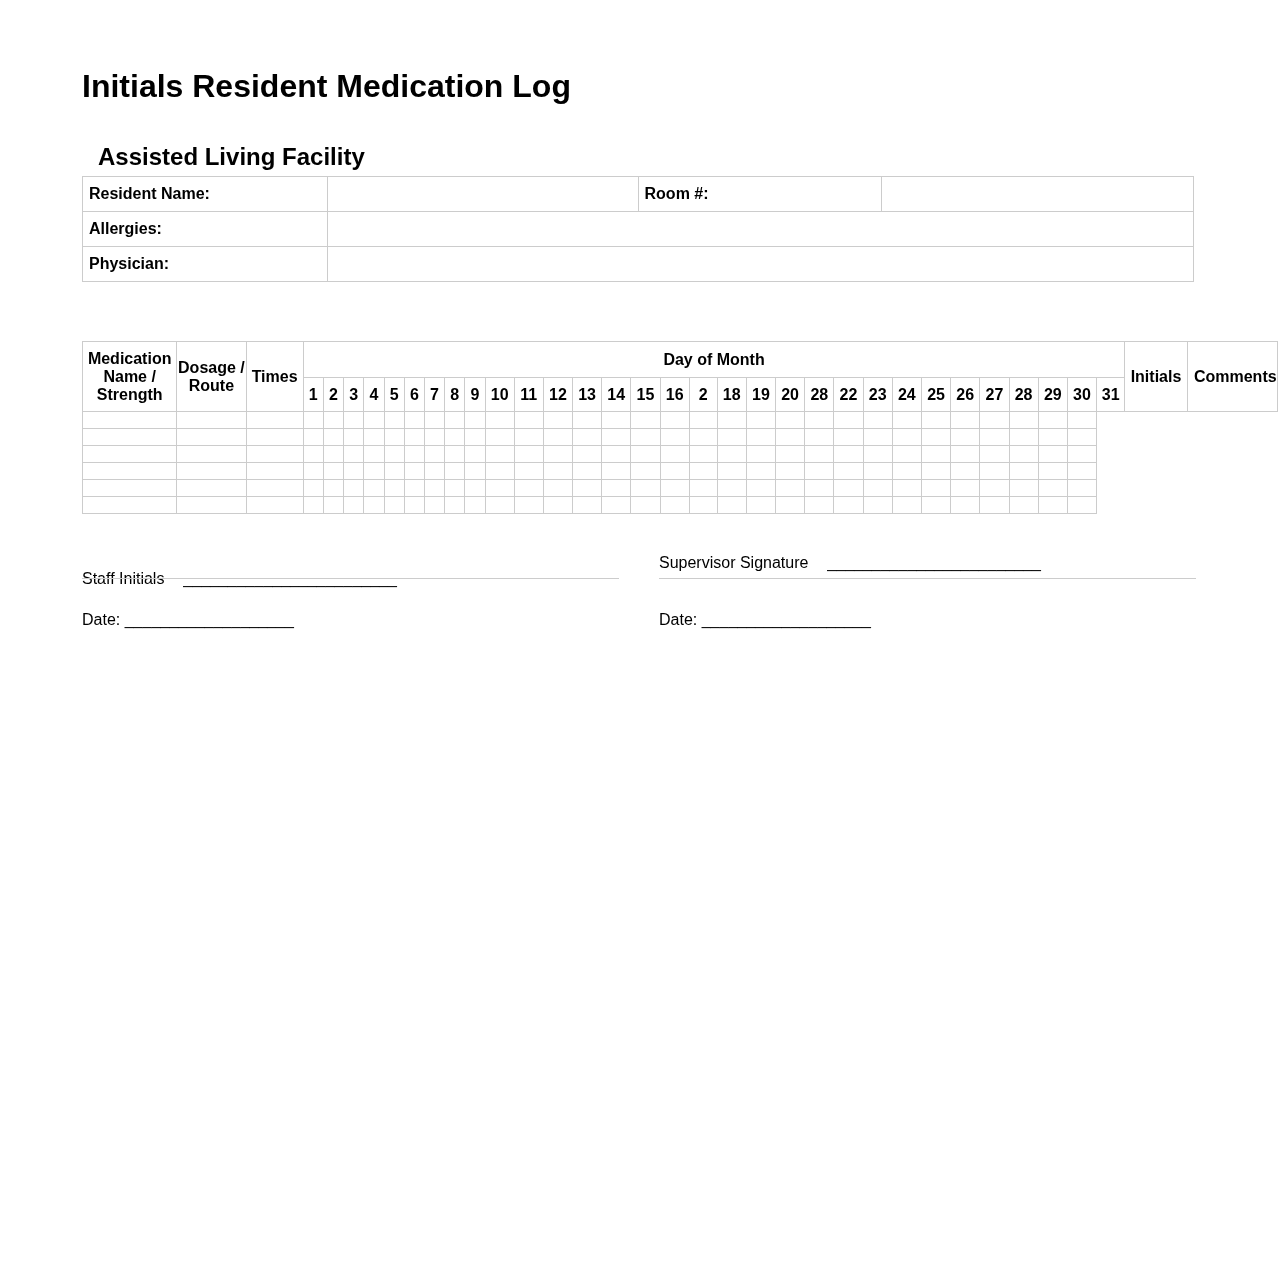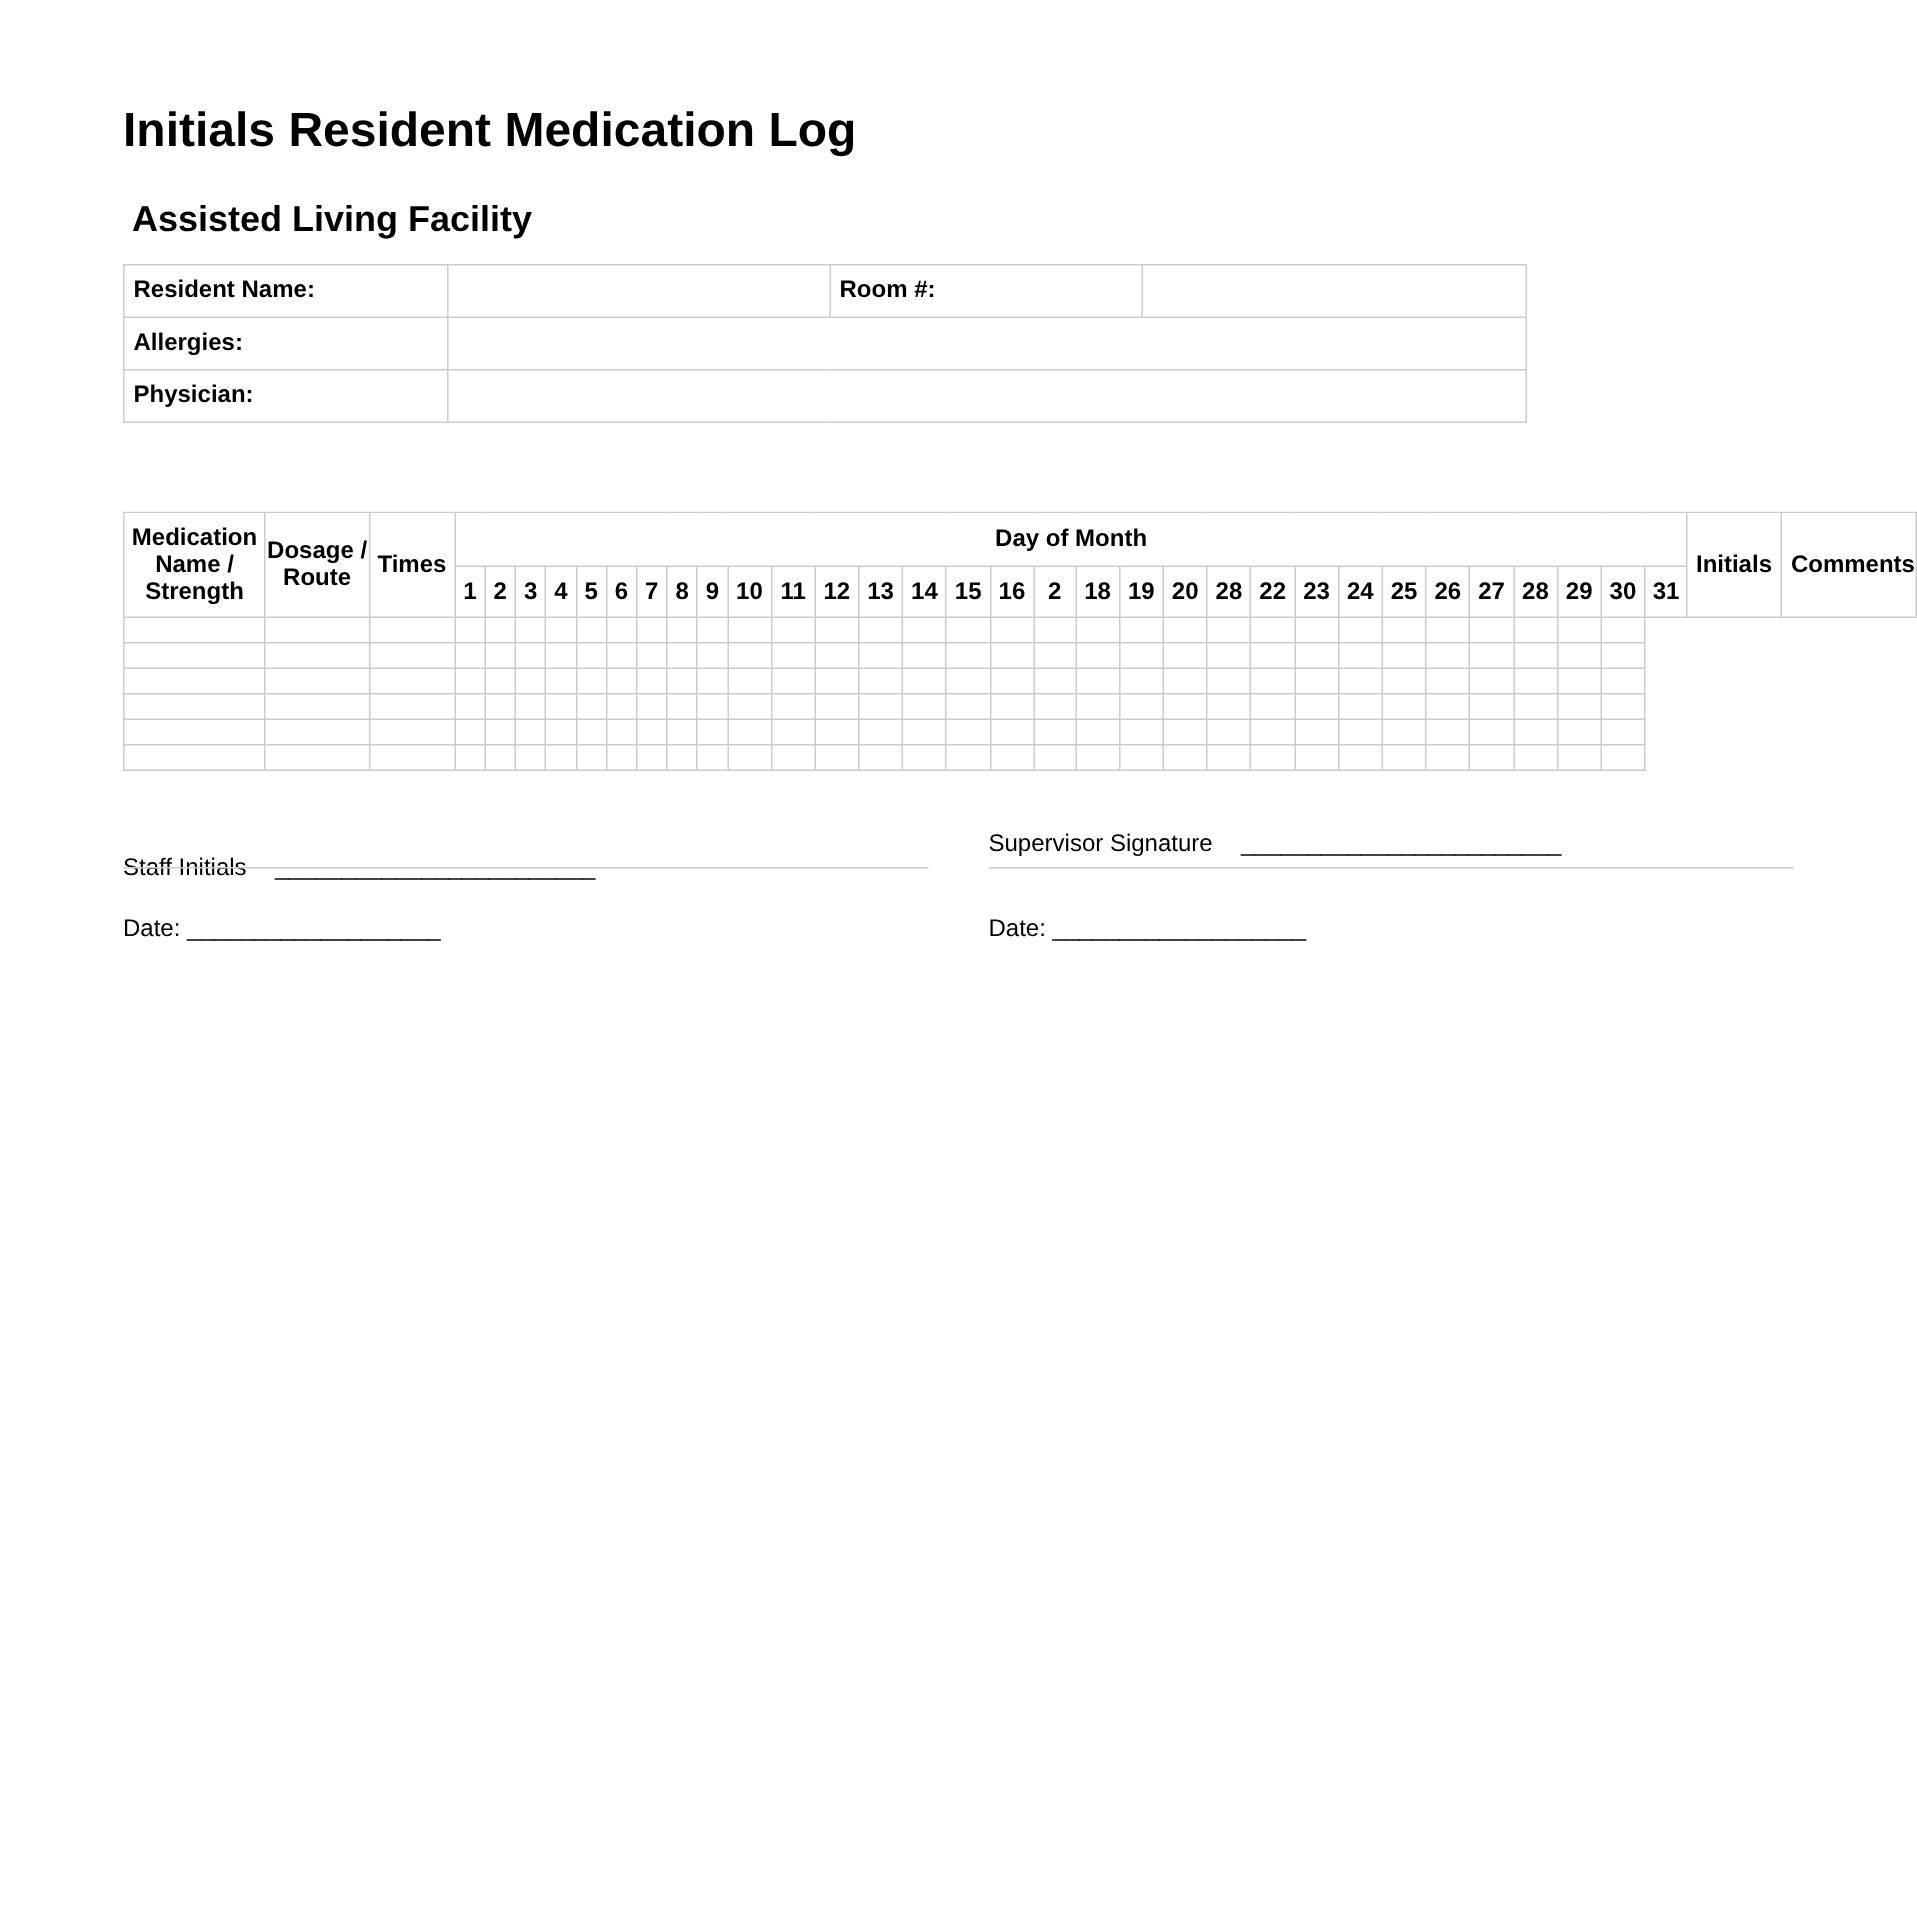--- a/index.html
+++ b/index.html
@@ -2,26 +2,26 @@
 <html><head>
 <meta charset="utf-8">
 <style>
   html, body { margin: 0; padding: 0; background: #ffffff; }
   body {
     width: 1278px; height: 1285px; overflow: hidden; position: relative;
     font-family: "Liberation Sans", sans-serif; color: #000;
   }
   .page { position: absolute; left: 82px; top: 0; width: 1114px; }
   h1 { position: absolute; left: 0; top: 68px; margin: 0; font-size: 32px; font-weight: bold; white-space: nowrap; }
-  h2 { position: absolute; left: 0; top: 127px; margin: 6px; font-size: 24px; font-weight: bold; white-space: nowrap; }
+  h2 { position: absolute; left: 0; top: 127px; margin: 16px; font-size: 24px; font-weight: bold; white-space: nowrap; }
 
   table { border-collapse: collapse; }
   td, th { border: 1px solid #cccccc; padding: 0; }
 
-  .info { position: absolute; left: 0; top: 176px; width: 936px; }
+  .info { position: absolute; left: 0; top: 176px; width: 1112px; }
   .info td { height: 34px; font-size: 16px; }
   .info td.lbl { font-weight: bold; padding-left: 6px; }
 
   .meds-wrap { position: absolute; left: 0; top: 341px; width: 1196px; overflow: hidden; }
   .meds { table-layout: fixed; }
   .meds th { font-size: 16px; font-weight: bold; text-align: center; line-height: 18px; }
   .meds td { height: 16px; }
   .meds th.day { height: 33px; }
   .meds th.dom { height: 35px; margin-left: 40px; }
   .meds td.blank { border: none; }

